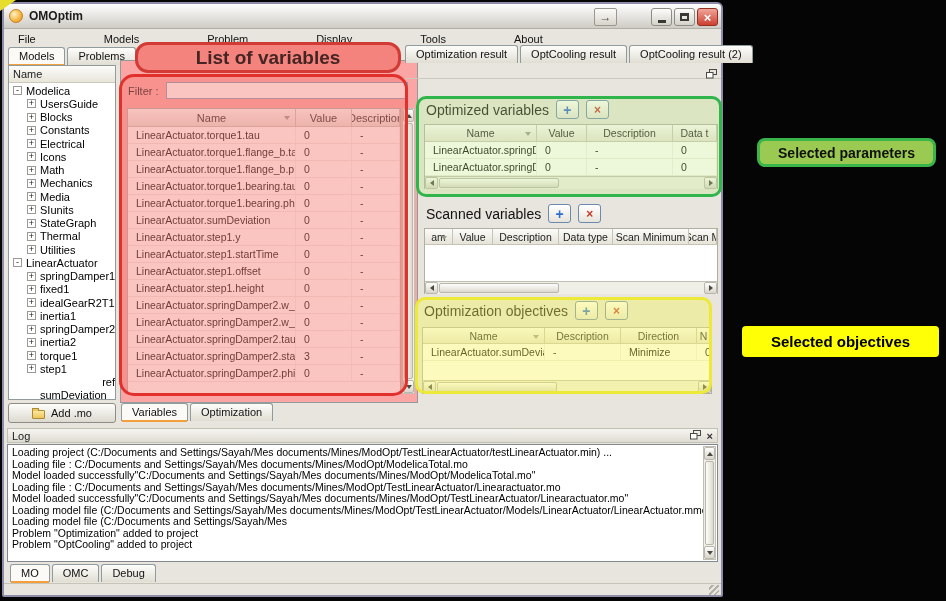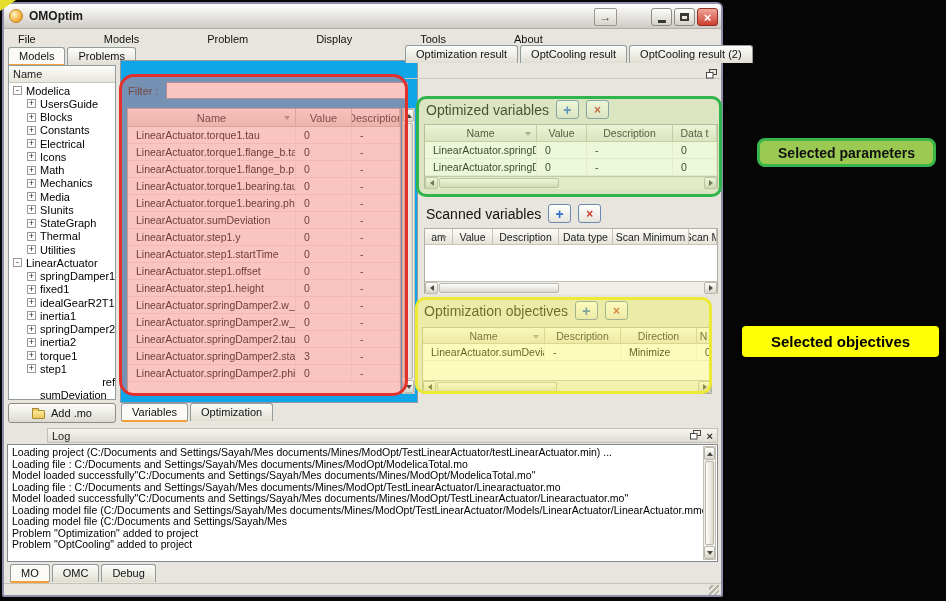--- a/index.html
+++ b/index.html
@@ -55,21 +55,21 @@
   .add-mo { position: absolute; left: 4px; top: 399px; width: 108px; height: 20px; border: 1px solid #8E8D85;
             border-radius: 3px; background: linear-gradient(#FDFDFB,#DCDAD0); display: flex; align-items: center;
             justify-content: center; gap: 6px; font-size: 11px; color: #111; }
   .folder-icon { position: relative; width: 13px; height: 9px; background: linear-gradient(#FCE79B,#EDC75B);
                  border: 1px solid #A98A35; border-radius: 1px; margin-top: 2px; }
   .folder-icon::before { content: ''; position: absolute; top: -3px; left: -1px; width: 5px; height: 2px;
                  background: #EDC75B; border: 1px solid #A98A35; border-bottom: none; border-radius: 1px 1px 0 0; }
 
   
   .center-panel { position: absolute; left: 116px; top: 56px; width: 298px; height: 343px;
-                  border: 1px solid #919B9C; background: #0ea5e9; }
+                  border: 1px solid #919B9C; background: #fca5a5; }
   .filter-row { position: absolute; top: 21px; left: 7px; right: 9px; display: flex; align-items: center; }
   .filter-label { font-size: 11px; color: #111; }
   .filter-input { flex: 1; height: 17px; margin-left: 7px; border: 1px solid #7F9DB9; background: #fff;
                   font-size: 11px; padding: 0 3px; font-family: "Liberation Sans", sans-serif; }
 
   .xtable { background: #fff; border: 1px solid #B1AFA2; position: absolute; }
   #var-table { left: 6px; top: 47px; width: 274px; height: 286px; }
   .thead { display: flex; height: 18px; background: linear-gradient(#FBFBF9,#E6E3D8); border-bottom: 1px solid #C6C4B6; }
   .th { border-right: 1px solid #C6C4B6; font-size: 11px; color: #222; display: flex; align-items: center;
         justify-content: center; position: relative; overflow: hidden; white-space: nowrap; flex: 0 0 auto; }
@@ -136,21 +136,21 @@
   #obj-table .tbody { height: 36px; background: #fff; }
   #obj-table .th, #obj-table .td { font-size: 10.5px; }
   #obj-table .th.i0, #obj-table .td.c0 { width: 122px; }
   #obj-table .th.i1, #obj-table .td.c1 { width: 76px; }
   #obj-table .th.i2, #obj-table .td.c2 { width: 76px; }
   #obj-table .th.i3, #obj-table .td.c3 { width: 14px; }
 
   
   .log-panel { position: absolute; left: 3px; top: 424px; right: 3px; height: 134px; }
   .log-header { height: 15px; background: linear-gradient(#F6F5F1,#DEDCD2); border: 1px solid #C2C0B4;
-                font-size: 11px; color: #222; display: flex; align-items: center; padding: 0 4px; margin-left: 40px; }
+                font-size: 11px; color: #222; display: flex; align-items: center; padding: 0 4px; }
   .log-header .hdr-icons { margin-left: auto; display: flex; gap: 6px; align-items: center; }
   .log-close { font-size: 11px; font-weight: bold; color: #333; line-height: 10px; }
   .log-body { position: absolute; top: 16px; left: 0; right: 0; bottom: 0; background: #fff;
               border: 1px solid #828790; padding: 2px 4px; overflow: hidden; }
   .log-line { font-size: 10.5px; line-height: 11.5px; white-space: nowrap; color: #000; }
   #log-vscroll { right: 2px; top: 18px; height: 114px; }
 
   .statusbar { position: absolute; left: 0; right: 0; top: 579px; height: 14px; border-top: 1px solid #C6C4B8; }
   .grip { position: absolute; right: 2px; bottom: 2px; width: 10px; height: 10px;
           background: repeating-linear-gradient(135deg, transparent 0 2px, #B4B2A6 2px 4px); }
@@ -656,19 +656,20 @@
         <span class="tab i1">OMC</span>
         <span class="tab i2">Debug</span>
       </div>
     <div class="statusbar">
       <span class="grip"></span>
     </div>
 
   </div>
 
   <div class="ov corner-sliver"></div>
+  <div class="ov ov-callout">List of variables</div>
   <div class="ov ov-red"></div>
   <div class="ov ov-green"></div>
   <div class="ov ov-yellow"></div>
   <div class="ov lbl-green">Selected parameters</div>
   <div class="ov lbl-yellow">Selected objectives</div>
 
 </div>
 
 </body></html>

